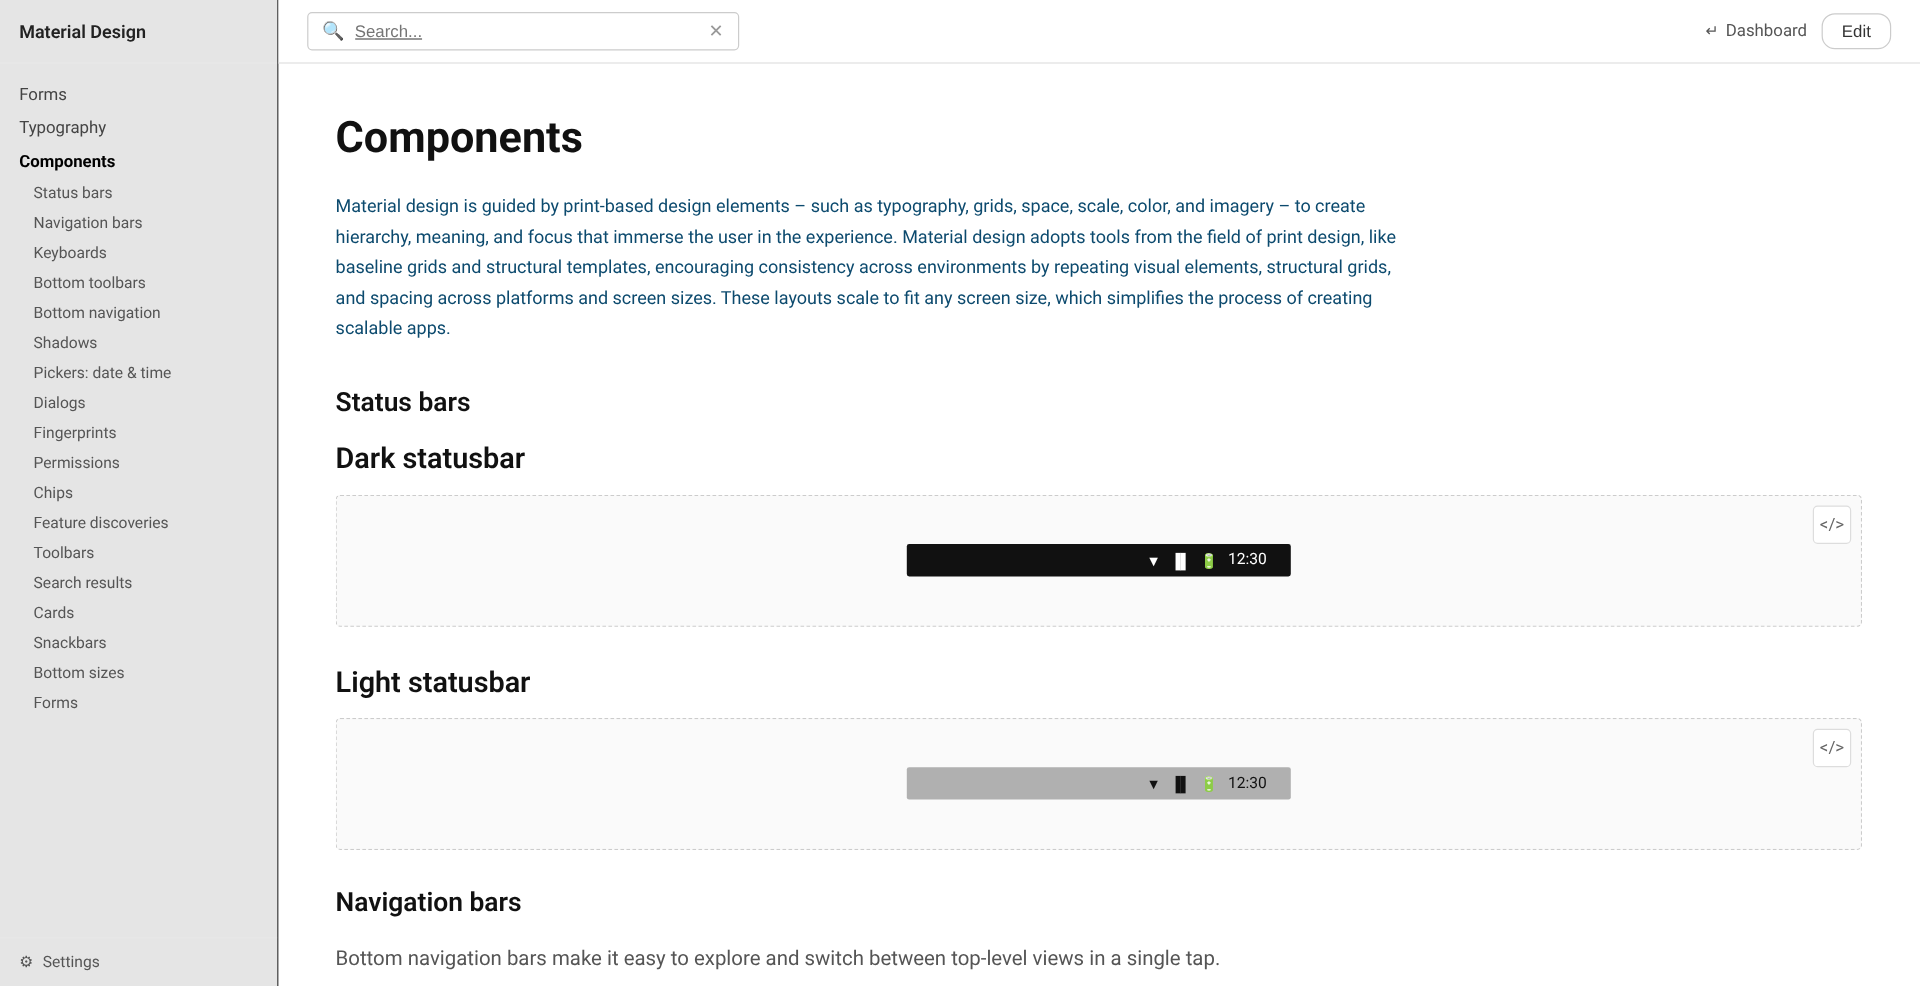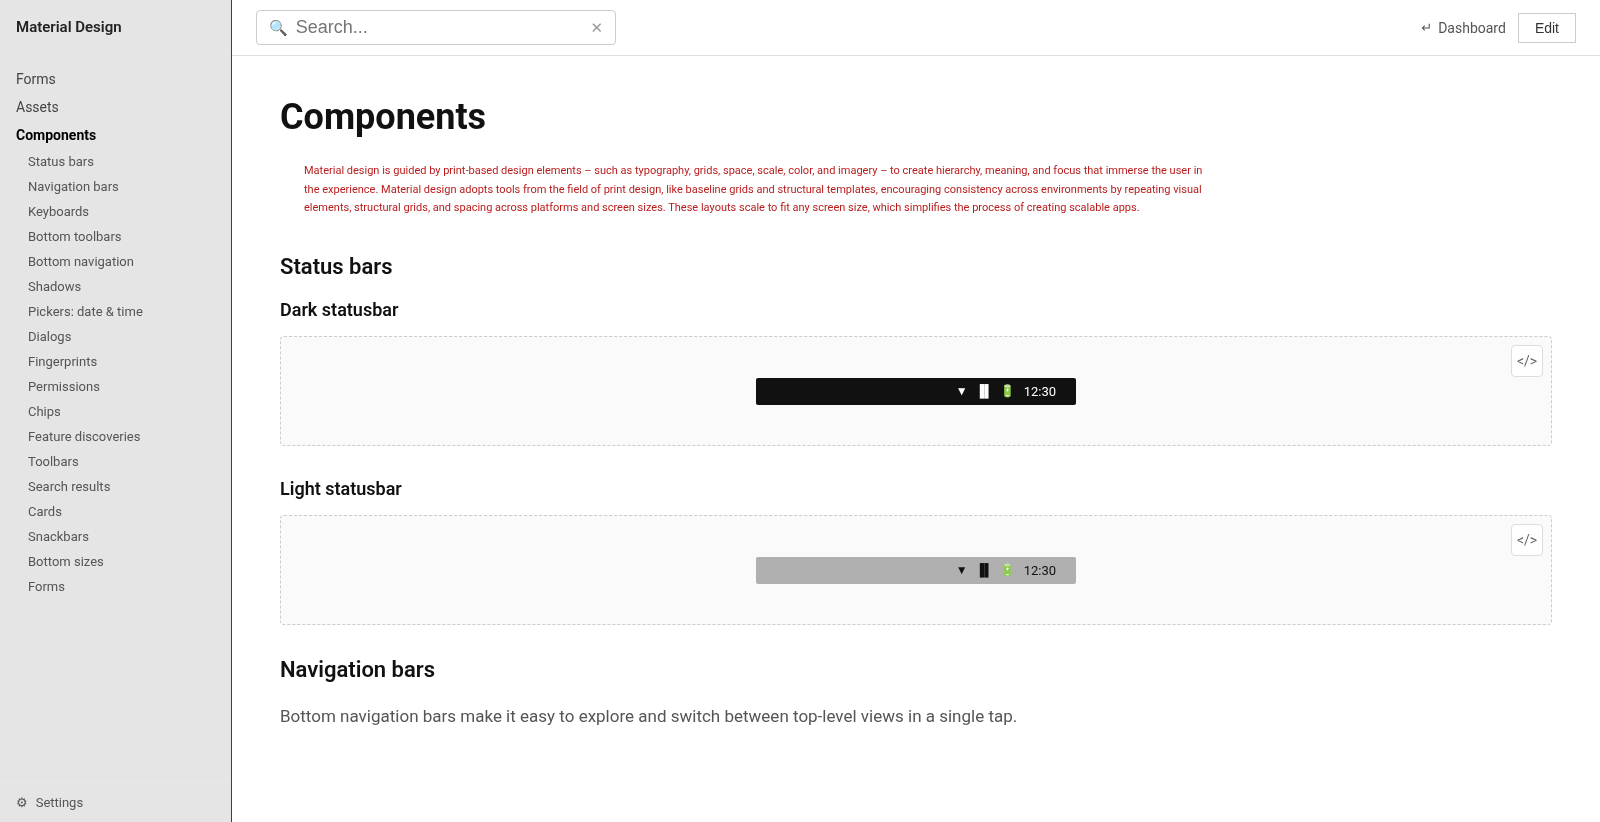--- a/index.html
+++ b/index.html
@@ -76,33 +76,34 @@
       border-radius: 4px;
       padding: 6px 12px;
       width: 360px;
       gap: 8px;
       background: #fff;
     }
     #search-box input {
       border: none;
       outline: none;
       flex: 1;
-      font-size: 18px;
+      font-size: 14px;
       color: #555;
       background: transparent;
+      text-decoration: underline;
     }
     #header-right {
       display: flex;
       align-items: center;
       gap: 12px;
     }
     .header-btn {
       padding: 6px 16px;
       border: 1px solid #ccc;
-      border-radius: 0;
+      border-radius: 11px;
       background: #fff;
       cursor: pointer;
       font-size: 14px;
       color: #333;
     }
     .header-dashboard {
       display: flex;
       align-items: center;
       gap: 6px;
       color: #555;
@@ -116,35 +117,34 @@
       overflow-y: auto;
       padding: 40px 48px;
     }
     .page-title {
       font-size: 36px;
       font-weight: 700;
       color: #111;
       margin-bottom: 24px;
     }
     .page-desc {
-      font-size: 11px;
-      color: #b91c1c;
+      font-size: 15px;
+      color: #0c4a6e;
       line-height: 1.7;
       max-width: 900px;
       margin-bottom: 36px;
-      margin-left: 24px;
     }
     .section-title {
       font-size: 22px;
       font-weight: 600;
       color: #111;
       margin-bottom: 20px;
     }
     .subsection-title {
-      font-size: 18px;
+      font-size: 24px;
       font-weight: 600;
       color: #111;
       margin-bottom: 16px;
     }
     .demo-box {
       border: 1px dashed #ccc;
       border-radius: 4px;
       position: relative;
       min-height: 110px;
       display: flex;
@@ -206,21 +206,21 @@
   </style>
 </head>
 <body>
 
 <div id="sidebar">
   <div id="sidebar-title">Material Design</div>
 
   <div class="nav-section">
 
   <div class="nav-item">Forms</div>
-      <div class="nav-item">Assets</div>
+      <div class="nav-item">Typography</div>
       <div class="nav-item active">Components</div>
       <div class="nav-sub-item">Status bars</div>
       <div class="nav-sub-item">Navigation bars</div>
       <div class="nav-sub-item">Keyboards</div>
       <div class="nav-sub-item">Bottom toolbars</div>
       <div class="nav-sub-item">Bottom navigation</div>
       <div class="nav-sub-item">Shadows</div>
       <div class="nav-sub-item">Pickers: date &amp; time</div>
       <div class="nav-sub-item">Dialogs</div>
       <div class="nav-sub-item">Fingerprints</div>

